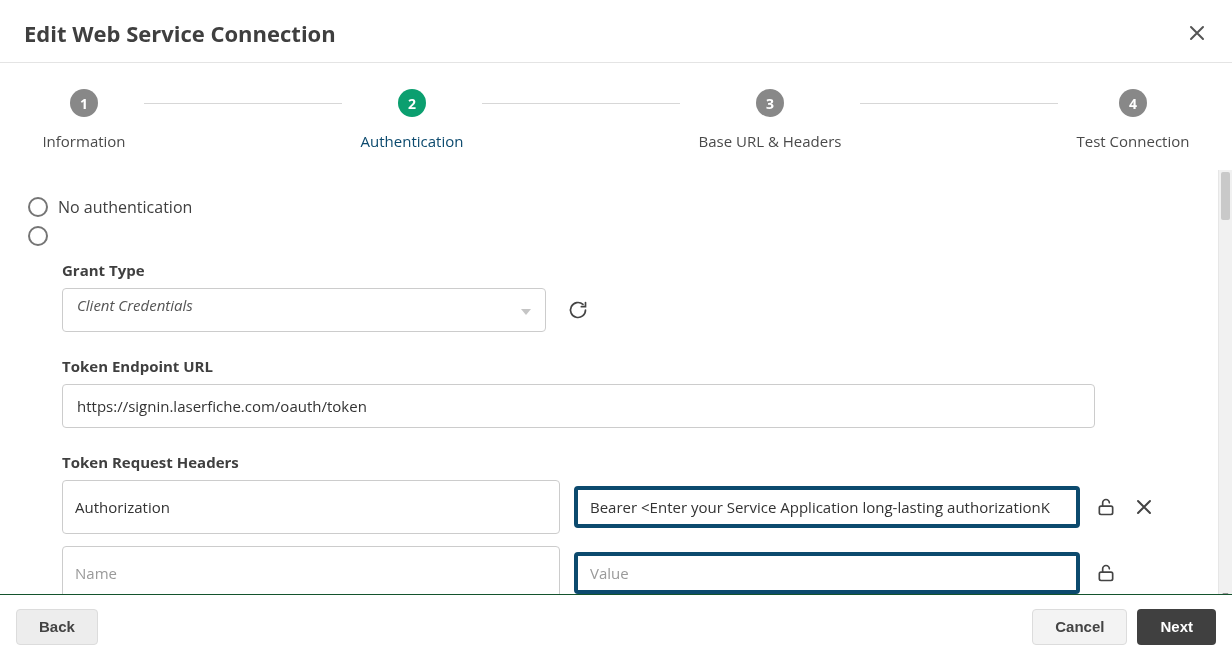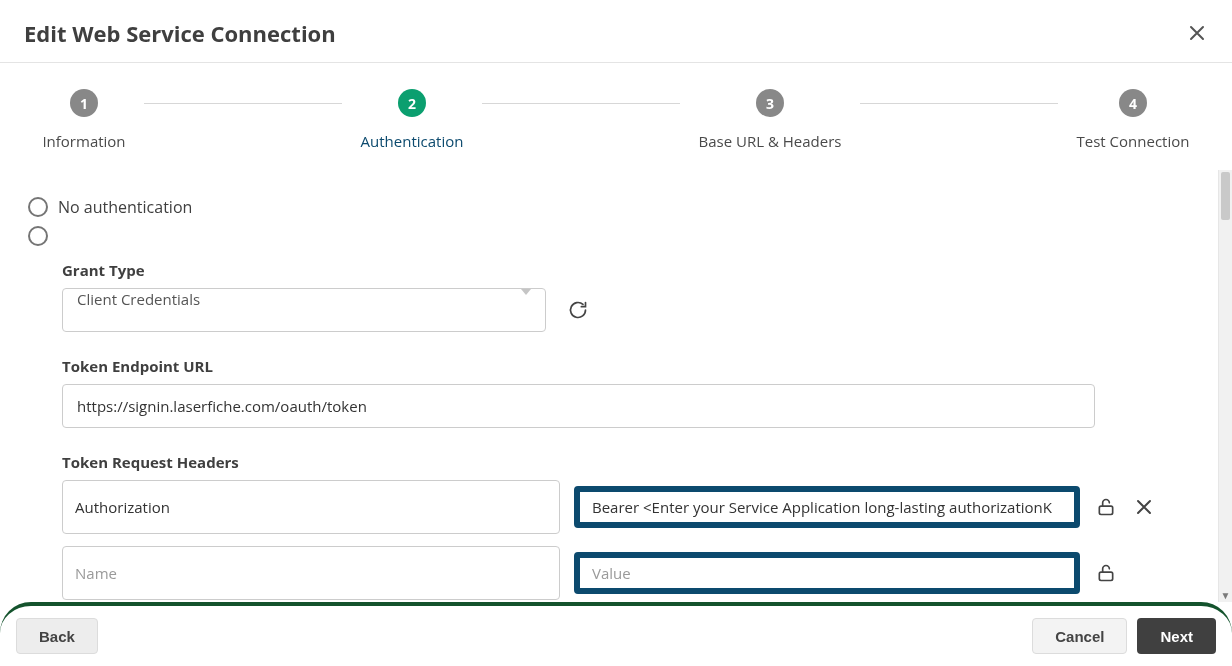--- a/index.html
+++ b/index.html
@@ -101,24 +101,25 @@
     color:#3f3f3f;
     margin-bottom:8px;
   }
   .field-block { margin-bottom:24px; }
   .select-row {
     display:flex;align-items:center;gap:20px;
   }
   .select {
     width:484px;height:44px;
     border:1px solid #ccc;border-radius:4px;
-    padding:0 14px;
-    display:flex;align-items:flex-start;justify-content:space-between;
+    padding:16px 14px;
+    display:flex;align-items:flex-end;justify-content:space-between;
     font-size:15px;color:#555;
     cursor:pointer;
+    font-style:italic;
   }
   .select .caret {
     width:0;height:0;border-left:5px solid transparent;border-right:5px solid transparent;border-top:6px solid #c5c5c5;
   }
   .refresh-btn {
     width:24px;height:24px;cursor:pointer;color:#444;
     display:flex;align-items:center;justify-content:center;
   }
   .text-input {
     width: 1033px;
@@ -131,37 +132,36 @@
   .header-row {
     display:flex;align-items:center;gap:14px;margin-bottom:12px;
   }
   .hdr-name {
     width:498px;height:54px;
     border:1px solid #ccc;border-radius:4px;
     padding:0 12px;font-size:15px;color:#333;font-family:inherit;
   }
   .hdr-value {
     width:506px;height:42px;
-    border:6px solid #0c4a6e;border-radius:4px;
+    border:4px solid #0c4a6e;border-radius:4px;
     padding:0 12px;font-size:15px;color:#333;font-family:inherit;
   }
   input::placeholder { color:#9a9a9a; }
   .icon-btn {
     width:24px;height:24px;cursor:pointer;color:#444;
     display:flex;align-items:center;justify-content:center;flex:none;
   }
   .footer {
     position:absolute;
-    left:0;right:0;bottom:0;
+    left:0;right:0;bottom:8px;
     height:64px;
-    border-top:4px solid #14532d;
+    border-top:1px solid #14532d;
     display:flex;align-items:center;justify-content:space-between;
     padding:0 16px;
     background:#fff;
-    border-radius:31px;
   }
   .btn {
     height:36px;
     border-radius:4px;
     padding:0 22px;
     font-size:15px;font-weight:600;
     cursor:pointer;
     display:inline-flex;align-items:center;justify-content:center;
     border:1px solid transparent;
   }

